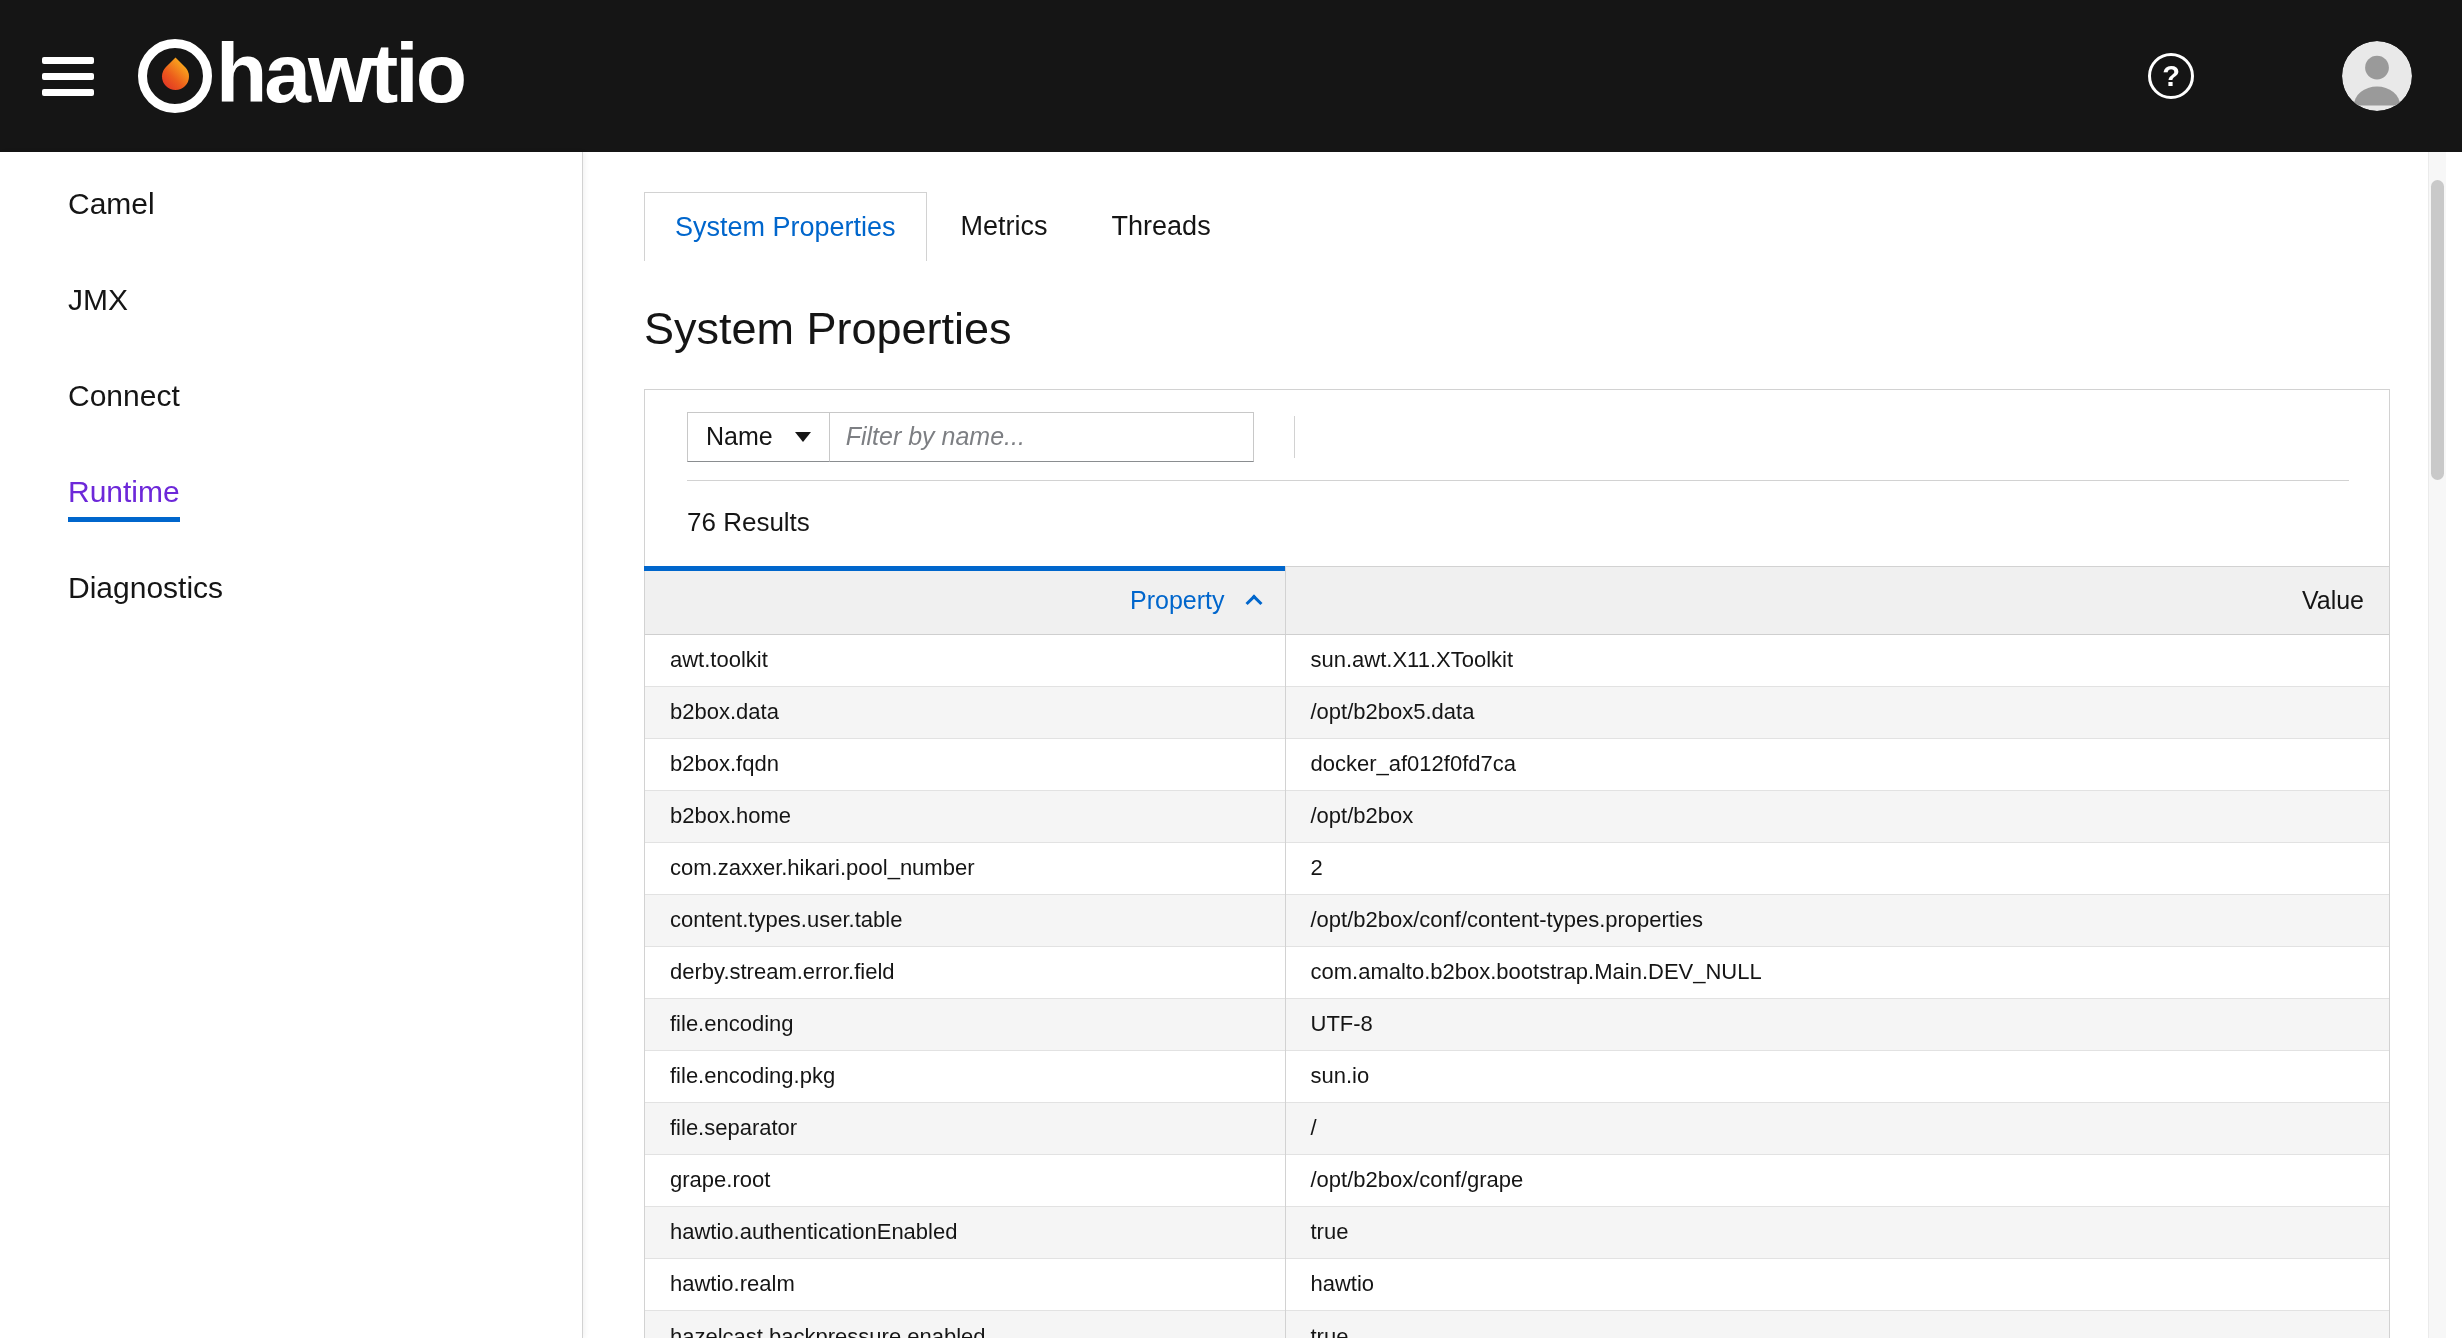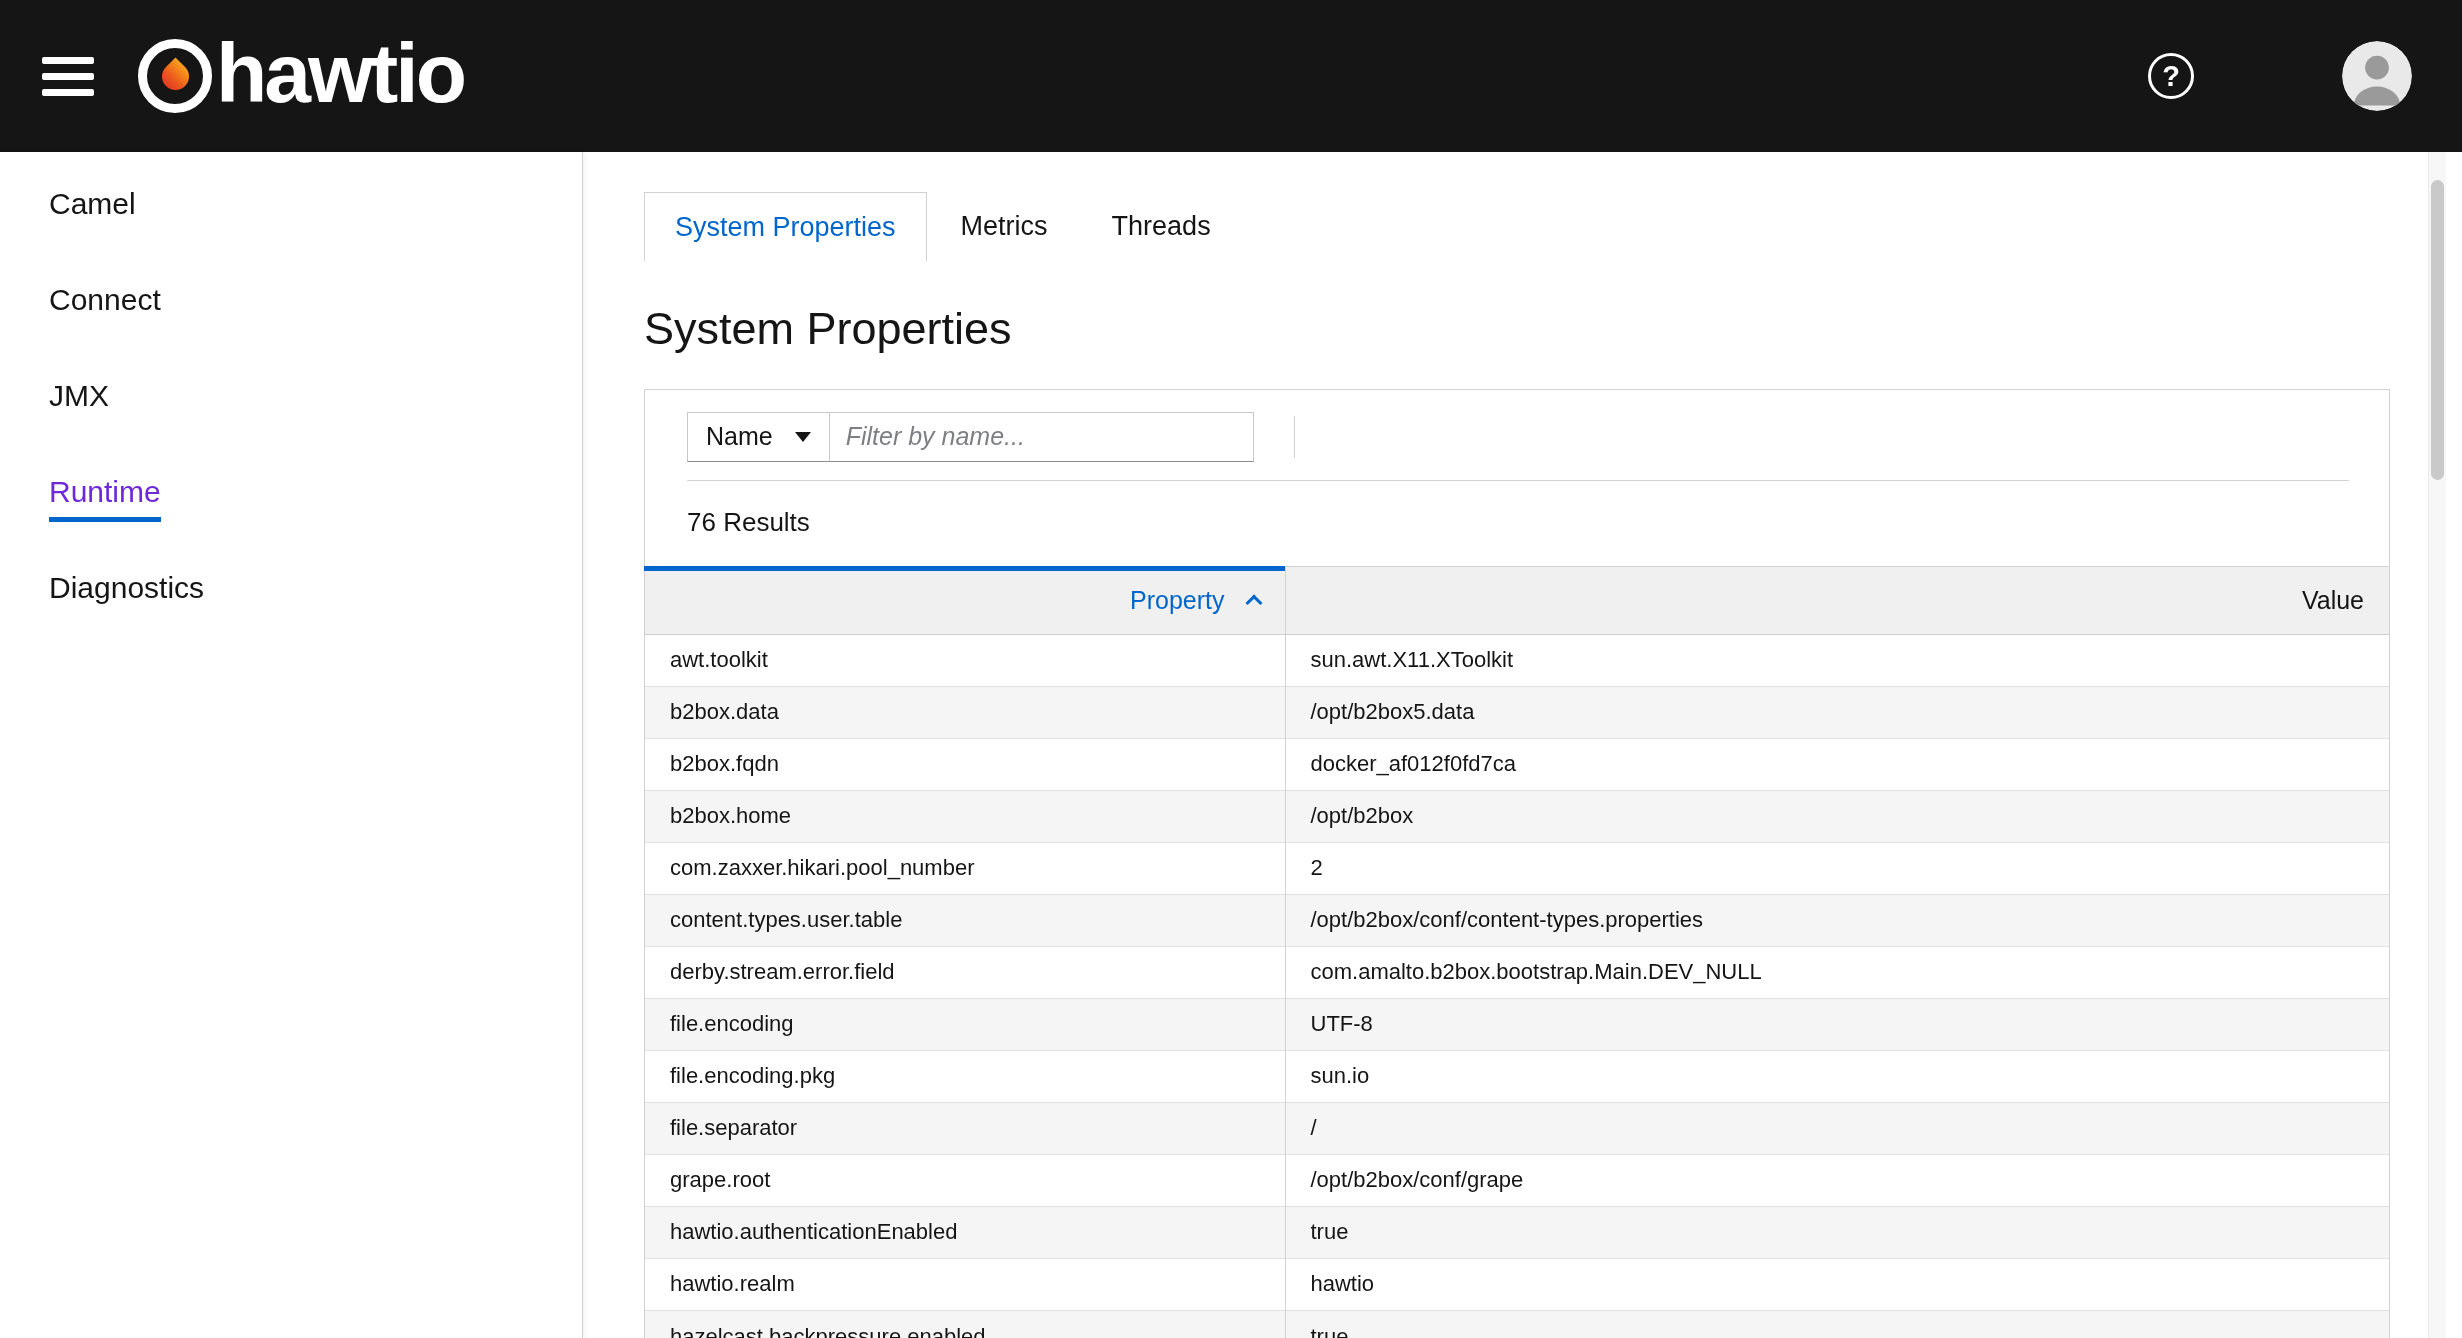--- a/index.html
+++ b/index.html
@@ -22,21 +22,21 @@
   .help-icon { width: 46px; height: 46px; border: 3px solid #fff; border-radius: 50%;
     color: #fff; font-size: 29px; font-weight: 700; display: flex; align-items: center;
     justify-content: center; cursor: pointer; }
   .avatar { width: 70px; height: 70px; border-radius: 50%; overflow: hidden; cursor: pointer; }
   .avatar svg { display: block; width: 100%; height: 100%; }
 
   
   .content { display: flex; height: calc(1338px - 152px); }
   .sidebar { width: 583px; flex: 0 0 583px; background: #fff; border-right: 1px solid #d2d2d2;
     box-shadow: 2px 0 5px rgba(0,0,0,0.05); padding-top: 10px; }
-  .sidebar ul { list-style: none; }
+  .sidebar ul { list-style: none; margin-left: 19px; }
   .sidebar li { height: 96px; display: flex; align-items: center; padding: 0 49px;
     font-size: 30px; cursor: pointer; }
   .sidebar li span { padding-bottom: 8px; border-bottom: 5px solid transparent; }
   .sidebar li.active span { color: #6d28d9; border-bottom-color: #0066cc; }
 
   .main { flex: 1; padding: 0 0 0 61px; position: relative; }
 
   
   .tabs { display: flex; align-items: stretch; margin-top: 40px; height: 69px; }
   .tab { display: flex; align-items: center; padding: 0 30px; font-size: 27px; cursor: pointer; }
@@ -112,24 +112,24 @@
 </header>
 
 <div class="content">
 
   <nav class="sidebar">
     <ul>
       <li>
           <span>Camel</span>
         </li>
       <li>
+          <span>JMX</span>
+        </li>
+      <li>
           <span>Connect</span>
-        </li>
-      <li>
-          <span>JMX</span>
         </li>
       <li class="active">
           <span>Runtime</span>
         </li>
       <li>
           <span>Diagnostics</span>
         </li>
     </ul>
   </nav>
 

